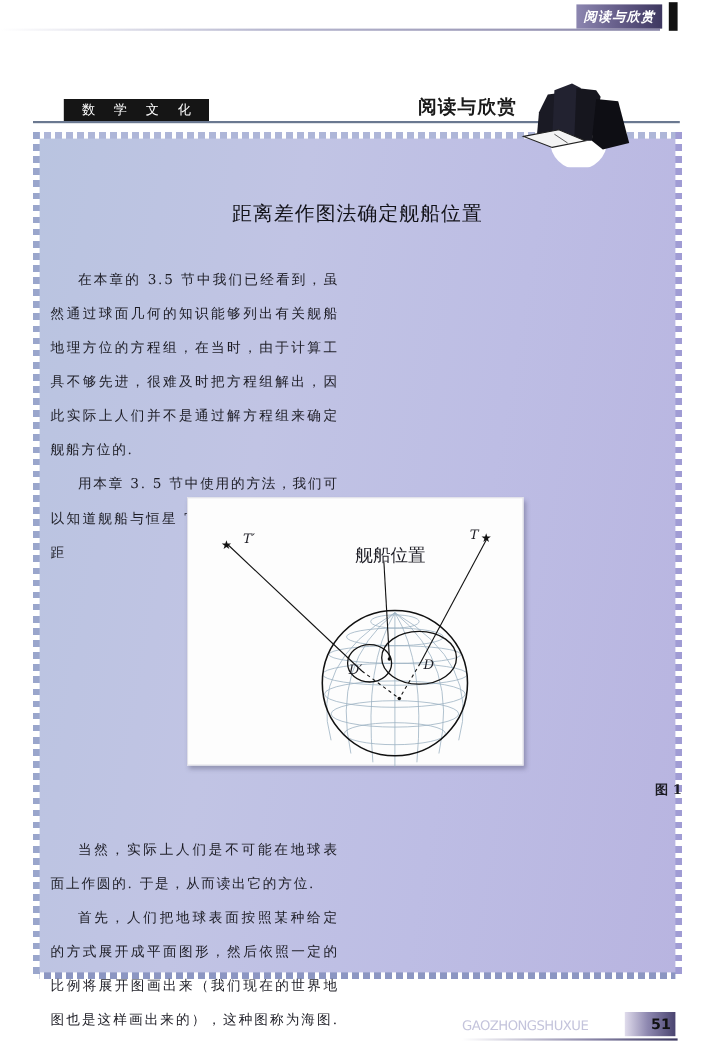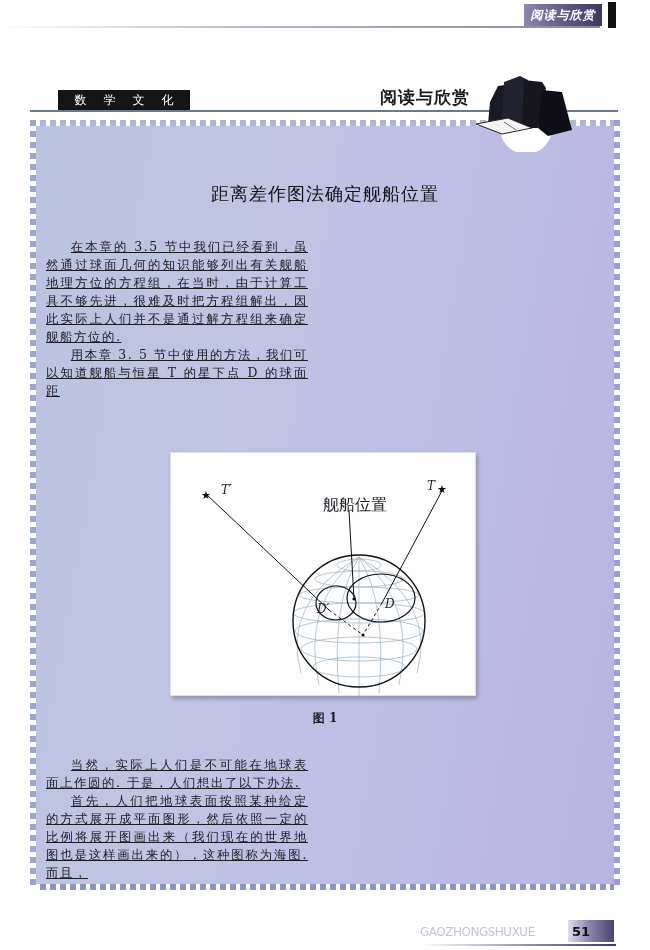--- a/index.html
+++ b/index.html
@@ -31,40 +31,40 @@
   .panel .edge-top, .panel .edge-bottom { position: absolute; left: 0; width: 590px; height: 6px;
      background: repeating-linear-gradient(90deg, #9aa4cc 0 6px, transparent 6px 12px); }
   .panel .edge-top { top: 0; background: repeating-linear-gradient(90deg, #aeb6d8 0 6px, #ffffff 6px 10px); }
   .panel .edge-bottom { bottom: 0; background: repeating-linear-gradient(90deg, #8c96c2 0 6px, #ffffff 6px 10px); }
   .panel .edge-left, .panel .edge-right { position: absolute; top: 0; width: 6px; height: 770px; }
   .panel .edge-left { left: 0; background: repeating-linear-gradient(180deg, #9aa6cc 0 6px, #ffffff 6px 11px); }
   .panel .edge-right { right: 0; background: repeating-linear-gradient(180deg, #a09cd4 0 6px, #ffffff 6px 11px); }
 
   .article-title { position: absolute; left: 0; top: 62px; width: 590px; text-align: center; font-family: "DejaVu Serif", serif; font-weight: normal; font-size: 18px; color: #121218; letter-spacing: 1px; }
 
-  .col { position: absolute; font-size: 12.4px; line-height: 18px; color: #1c1c24; letter-spacing: 1.6px; text-align: justify; text-decoration: underline; }
+  .col { position: absolute; font-size: 12.4px; line-height: 31px; color: #1c1c24; letter-spacing: 1.6px; text-align: justify; }
   .col p { margin: 0; }
   .col p.indent { text-indent: 2em; }
   .col-left-top { left: 16px; top: 118px; width: 262px; }
   .col-right-top { left: 296px; top: 118px; width: 272px; }
   .col-left-bottom { left: 16px; top: 636px; width: 262px; }
   .col-right-bottom { left: 296px; top: 636px; width: 272px; }
 
   
   .figure { position: absolute; left: 140px; top: 332px; width: 306px; height: 244px; background: #fdfdfd;
      box-shadow: 2px 3px 4px rgba(60,60,90,0.35); border: 1px solid #e0e0e8; }
   .figure svg { position: absolute; left: 0; top: 0; }
-  .fig-caption { position: absolute; left: 0; top: 590px; width: 590px; text-align: center; font-size: 12px; font-weight: bold; color: #1c1c24; }
+  .fig-caption { position: absolute; left: 0; top: 590px; width: 590px; text-align: right; font-size: 12px; font-weight: bold; color: #1c1c24; }
 
   
   .footer { position: absolute; left: 0; top: 910px; width: 650px; height: 40px; }
   .footer .brand { position: absolute; left: 420px; top: 15px; font-family: "DejaVu Sans", sans-serif; font-size: 12px; color: #c4c4dc; letter-spacing: -0.5px; text-align: right; }
   .footer .pg { position: absolute; left: 568px; top: 10px; width: 46px; height: 22px;
      background: linear-gradient(90deg, #e0dcec 0%, #8e88b0 45%, #4a4470 100%); color: #111; font-family: "DejaVu Sans", sans-serif; font-weight: bold; font-size: 13px;
-     display: flex; align-items: center; justify-content: flex-end; padding-right: 24px; }
+     display: flex; align-items: center; justify-content: flex-end; padding-right: 4px; }
   .footer .rule { position: absolute; left: 420px; top: 34px; width: 196px; height: 2px; background: linear-gradient(90deg, #ffffff 0%, #8a86a8 60%, #3c3860 100%); }
 </style>
 </head>
 <body>
 
 <div class="run-header">
   <div class="rule"></div>
   <div class="tag">阅读与欣赏</div>
   <div class="bar"></div>
 </div>
@@ -133,21 +133,21 @@
     </svg>
     <span style="position:absolute;left:50px;top:30px;font-style:italic;font-size:12px;">T′</span>
     <span style="position:absolute;left:256px;top:26px;font-style:italic;font-size:12px;">T</span>
     <span style="position:absolute;left:152px;top:42px;font-size:16px;">舰船位置</span>
     <span style="position:absolute;left:146px;top:149px;font-style:italic;font-size:12px;">D′</span>
     <span style="position:absolute;left:214px;top:144px;font-style:italic;font-size:12px;">D</span>
   </div>
   <div class="fig-caption">图 1</div>
 
   <div class="col col-left-bottom">
-    <p class="indent">当然，实际上人们是不可能在地球表面上作圆的. 于是，人们想出了以下办法.</p>
+    <p class="indent">当然，实际上人们是不可能在地球表面上作圆的. 于是，从而读出它的方位.</p>
     <p class="indent">首先，人们把地球表面按照某种给定的方式展开成平面图形，然后依照一定的比例将展开图画出来（我们现在的世界地图也是这样画出来的），这种图称为海图. 而且，</p>
   </div>
 
 </div>
 
 <svg class="books" viewBox="0 0 120 80">
   <circle cx="58" cy="56" r="26" fill="#ffffff"></circle>
   <polygon points="22,30 30,14 44,12 36,52 20,52" fill="#1a1a24"></polygon>
   <polygon points="36,10 52,4 60,8 56,54 34,54" fill="#222230"></polygon>
   <polygon points="56,8 74,10 78,16 70,56 54,56" fill="#16161e"></polygon>

